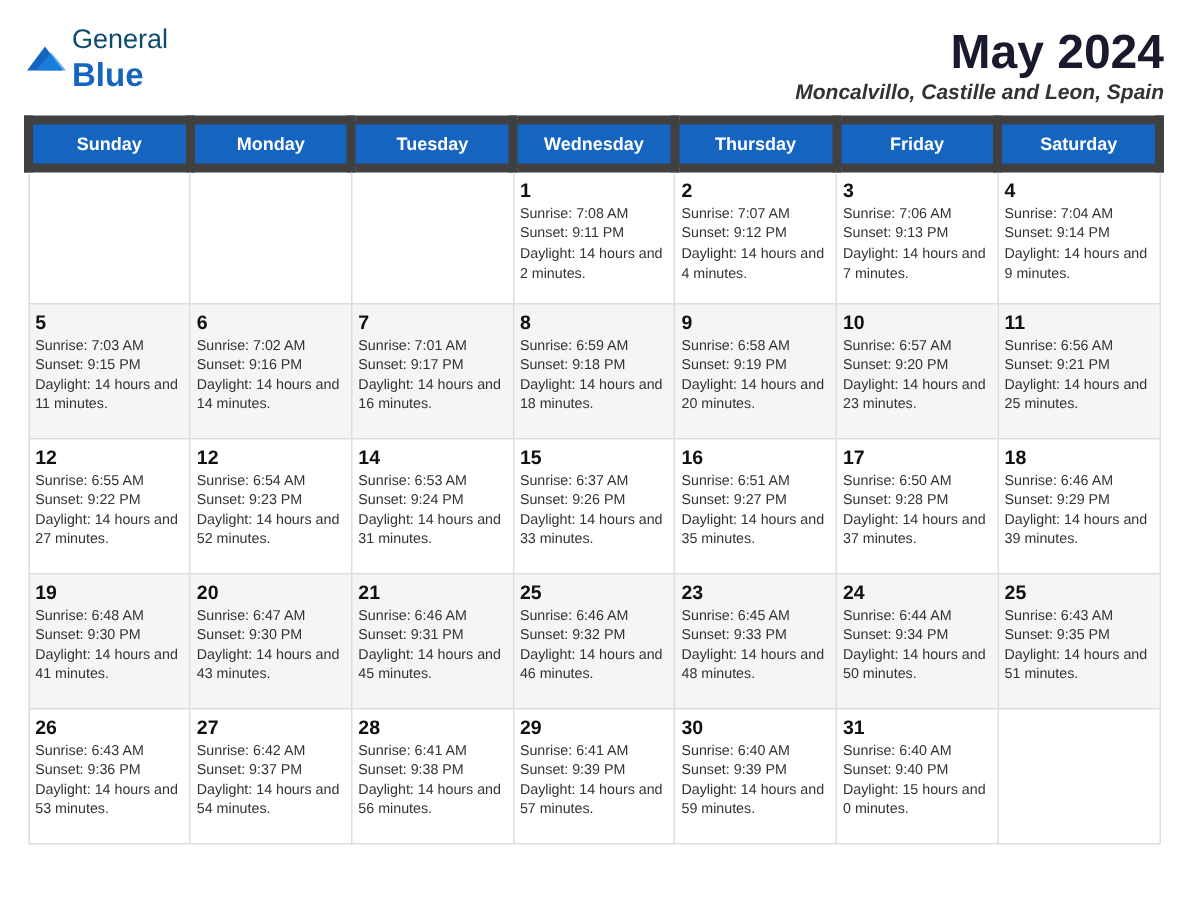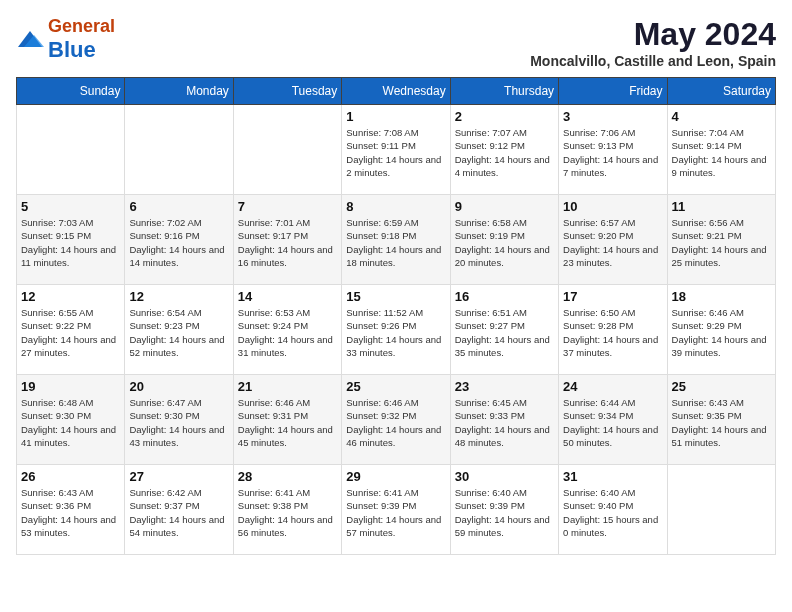--- a/index.html
+++ b/index.html
@@ -30,36 +30,37 @@
     }
     .month-title {
       font-size: 32px;
       font-weight: bold;
       color: #1a1a2e;
     }
     .location-title {
       font-size: 14px;
       color: #333;
       font-weight: 600;
+      font-style: italic;
     }
     table {
       width: 100%;
       border-collapse: collapse;
       font-size: 10px;
     }
     thead tr {
       background-color: #1565c0;
       color: #fff;
     }
     thead th {
       padding: 6px 4px;
-      text-align: right;
+      text-align: center;
       font-size: 12px;
-      font-weight: 400;
-      border: 1px solid #404040;
+      font-weight: 700;
+      border: 6px solid #404040;
     }
     tbody tr {
       border-bottom: 1px solid #ccc;
     }
     tbody td {
       vertical-align: top;
       padding: 4px 4px;
       border: 1px solid #ddd;
       min-height: 80px;
       height: 90px;
@@ -94,21 +95,21 @@
 </head>
 <body>
 
 <div class="header">
   <div class="logo">
     <svg class="logo-icon" viewBox="0 0 28 22" xmlns="http://www.w3.org/2000/svg">
       <polygon points="14,2 26,18 2,18" fill="#1565c0"></polygon>
       <polygon points="18,6 28,18 8,18" fill="#1e88e5" opacity="0.7"></polygon>
     </svg>
     <div>
-      <span style="font-size:18px;font-weight:bold;color:#c2410c;">General</span><br>
+      <span style="font-size:18px;font-weight:normal;color:#0c4a6e;">General</span><br>
       <span style="font-size:22px;font-weight:bold;color:#1565c0;">Blue</span>
     </div>
   </div>
   <div class="title-area">
     <div class="month-title">May 2024</div>
     <div class="location-title">Moncalvillo, Castille and Leon, Spain</div>
   </div>
 </div>
 
 <table>
@@ -183,21 +184,21 @@
         <td>
           <span class="day-number">12</span>
           <div class="day-info"><span>Sunrise: 6:54 AM</span><br><span>Sunset: 9:23 PM</span><br><span>Daylight: 14 hours and 52 minutes.</span></div>
         </td>
         <td>
           <span class="day-number">14</span>
           <div class="day-info"><span>Sunrise: 6:53 AM</span><br><span>Sunset: 9:24 PM</span><br><span>Daylight: 14 hours and 31 minutes.</span></div>
         </td>
         <td>
           <span class="day-number">15</span>
-          <div class="day-info"><span>Sunrise: 11:52 AM</span><br><span>Sunset: 9:26 PM</span><br><span>Daylight: 14 hours and 33 minutes.</span></div>
+          <div class="day-info"><span>Sunrise: 6:37 AM</span><br><span>Sunset: 9:26 PM</span><br><span>Daylight: 14 hours and 33 minutes.</span></div>
         </td>
         <td>
           <span class="day-number">16</span>
           <div class="day-info"><span>Sunrise: 6:51 AM</span><br><span>Sunset: 9:27 PM</span><br><span>Daylight: 14 hours and 35 minutes.</span></div>
         </td>
         <td>
           <span class="day-number">17</span>
           <div class="day-info"><span>Sunrise: 6:50 AM</span><br><span>Sunset: 9:28 PM</span><br><span>Daylight: 14 hours and 37 minutes.</span></div>
         </td>
         <td>

